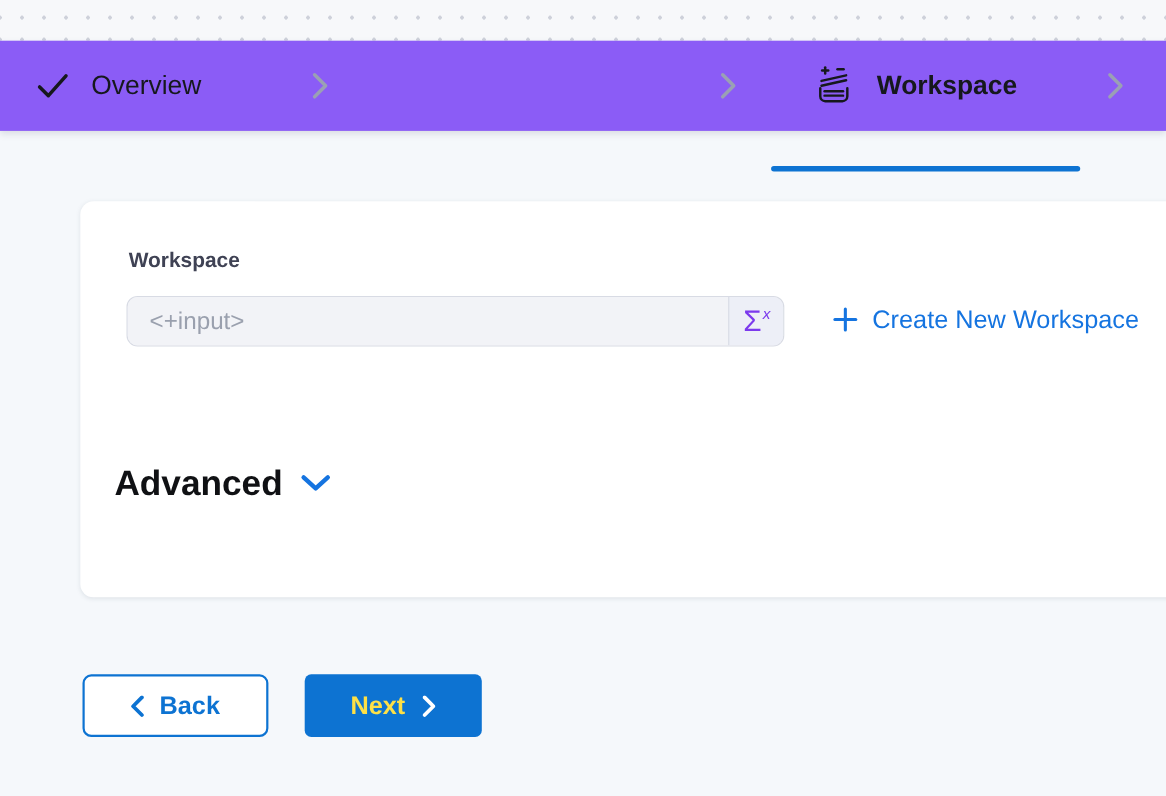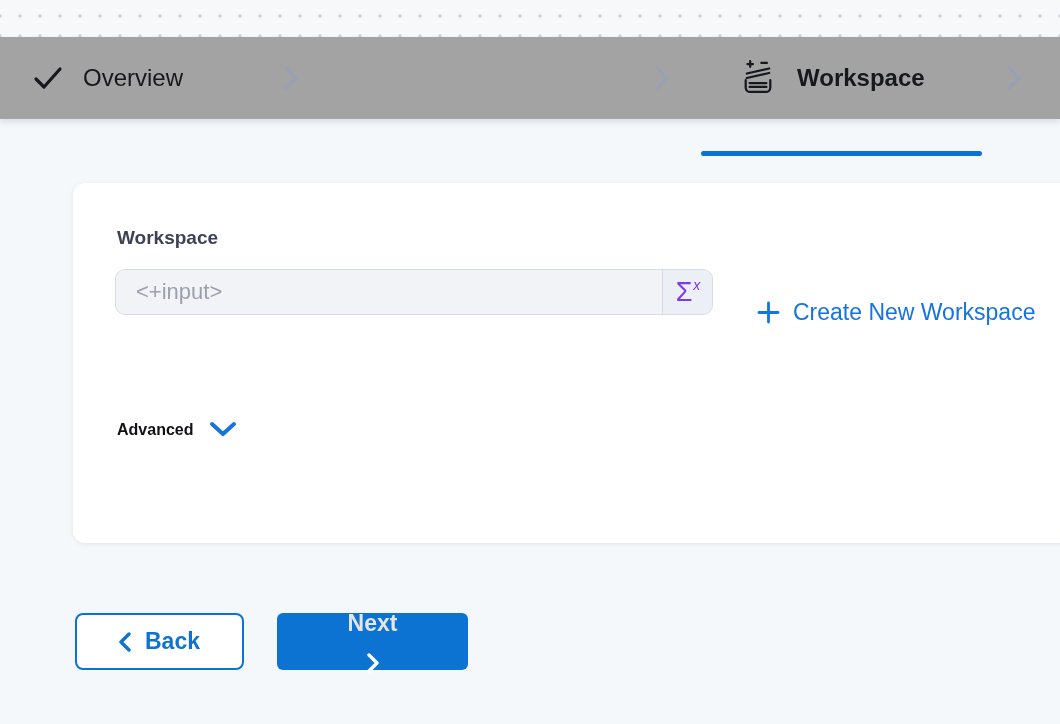--- a/index.html
+++ b/index.html
@@ -17,21 +17,21 @@
     position: absolute; top: 0; left: 0; right: 0; height: 37px;
     background-color: #f7f8fa;
     background-image: radial-gradient(circle, #ced1da 1.5px, transparent 1.7px);
     background-size: 20px 20px;
     background-position: 10px 6px;
   }
 
   
   .stepper-bar {
     position: absolute; top: 37px; left: 0; width: 100%; height: 82px;
-    background: #a3a3a3;
+    background: #8b5cf6;
     box-shadow: 0 3px 6px rgba(96, 106, 128, 0.18);
   }
   .step {
     position: absolute; top: 0; height: 100%;
     display: flex; align-items: center; gap: 20px;
     font-size: 24px; font-weight: 500; color: #16181d;
     cursor: pointer; white-space: nowrap;
   }
   .step.active { font-weight: 700; }
   .step-sep {
@@ -70,46 +70,46 @@
     border-left: 1px solid #d8dbe4; background: #edeff7;
     display: flex; align-items: center; justify-content: center;
     cursor: pointer;
   }
   .sigma-glyph { font-size: 27px; color: #7c3aed; font-weight: 400; }
   .sigma-sup {
     font-size: 14px; color: #7c3aed; font-style: italic;
     position: relative; top: -7px; left: 1px;
   }
   .create-link {
-    position: absolute; left: 684px; top: 98px; height: 62px;
+    position: absolute; left: 684px; top: 76px; height: 62px;
     display: flex; align-items: center; gap: 13px;
     color: #1574e0; font-size: 23px; white-space: nowrap; cursor: pointer;
   }
   .advanced-toggle {
-    position: absolute; left: 44px; top: 238px;
+    position: absolute; left: 31px; top: 238px;
     display: flex; align-items: center; gap: 16px;
-    font-size: 16px; font-weight: 700; color: #101114; cursor: pointer;
+    font-size: 32px; font-weight: 700; color: #101114; cursor: pointer;
   }
 
   
   .btn {
     position: absolute; top: 613px; height: 57px;
     display: flex; align-items: center; justify-content: center;
     font-family: "Liberation Sans", sans-serif;
     font-size: 23px; font-weight: 700; cursor: pointer;
   }
   .btn-back {
     left: 75px; width: 169px; gap: 14px;
     background: #ffffff; border: 2px solid #0d73d2;
     border-radius: 8px; color: #0d73d2;
   }
   .btn-next {
-    left: 277px; width: 191px; gap: 16px;
+    left: 277px; width: 161px; gap: 16px;
     background: #0d73d2; border: none;
-    border-radius: 6px; color: #e5e5e5; flex-direction: column;
+    border-radius: 6px; color: #fde047;
   }
 
   .icon { display: inline-flex; align-items: center; justify-content: center; }
   svg { display: block; }
 </style>
 </head>
 <body>
 
 <div class="dots-band"></div>
 

